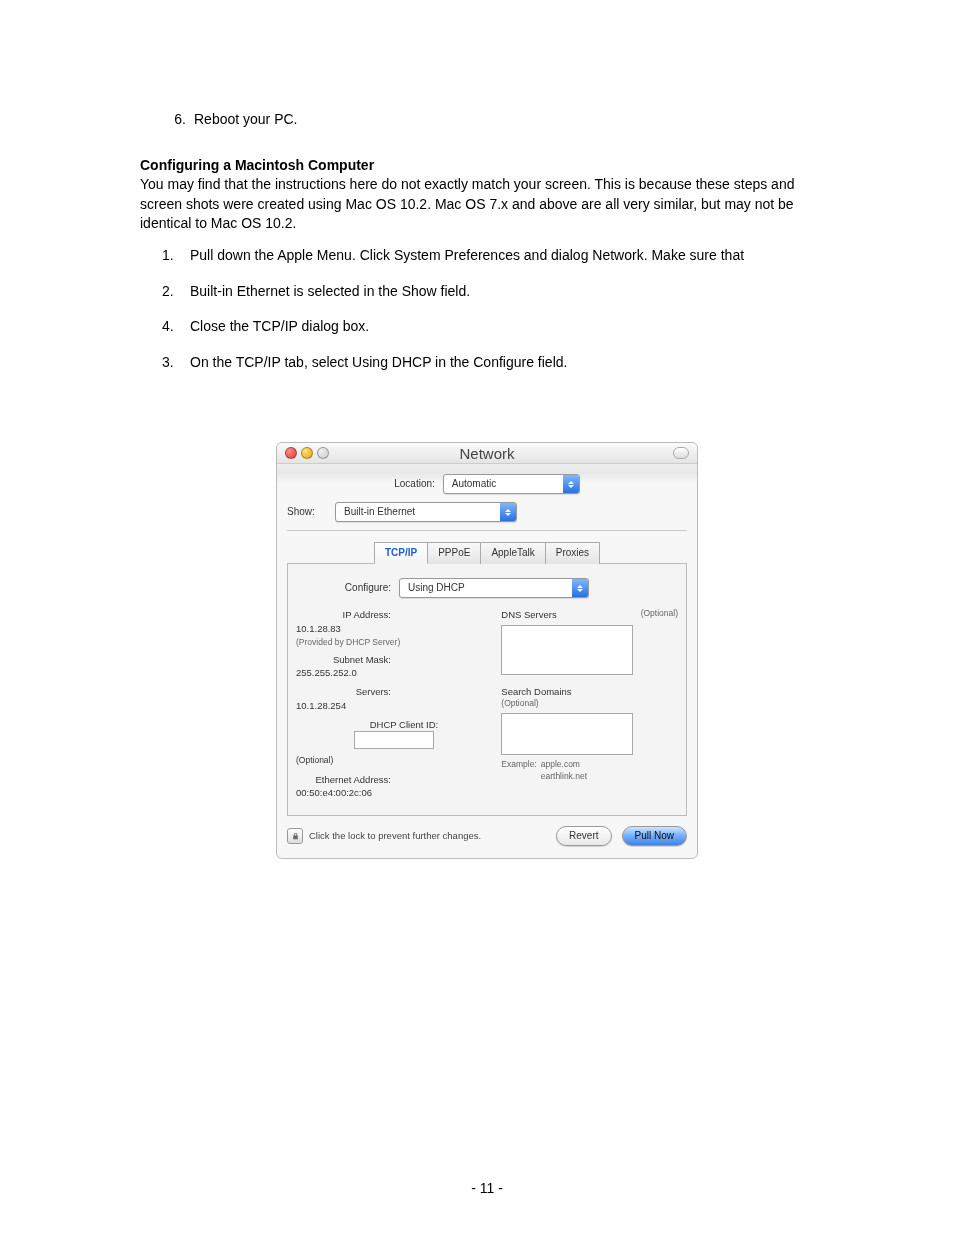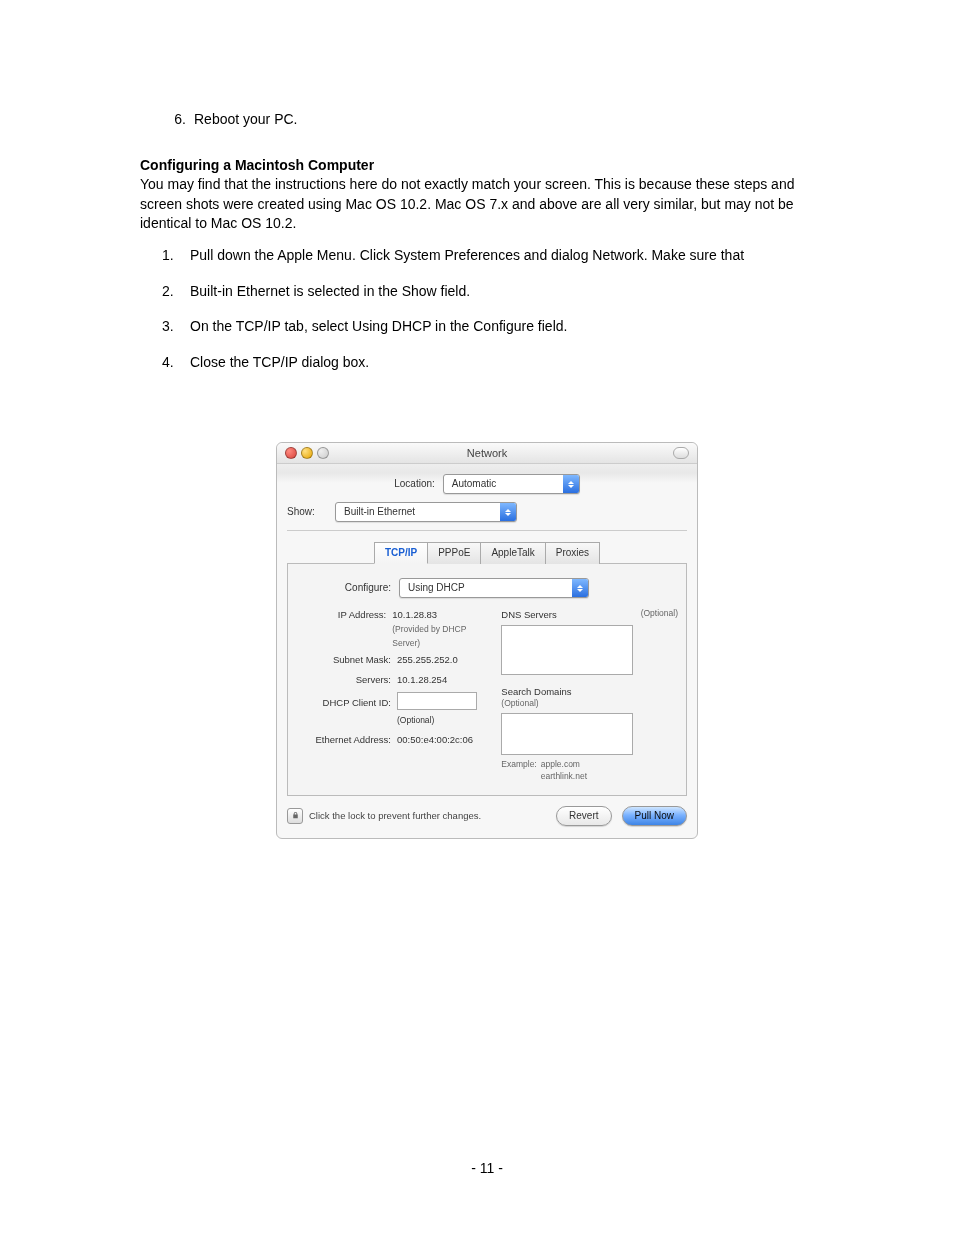--- a/index.html
+++ b/index.html
@@ -80,21 +80,21 @@
   }
   .tbtn {
     width:10px;height:10px;border-radius:50%;
     border:0.5px solid rgba(0,0,0,0.3);
   }
   .tbtn.red{background:radial-gradient(circle at 30% 30%,#ff8a80,#d9433b);}
   .tbtn.yel{background:radial-gradient(circle at 30% 30%,#ffe082,#e6a400);}
   .tbtn.grn{background:radial-gradient(circle at 30% 30%,#eee,#ccc);}
   .wtitle {
     position:absolute;left:0;right:0;text-align:center;
-    font-size:11px;color:#444;
+    font-size:15px;color:#444;
   }
   .pill {
     position:absolute;right:8px;top:4px;width:14px;height:10px;
     border:1px solid #aaa;border-radius:6px;
     background:linear-gradient(#fff,#ddd);
   }
   .content {
     padding: 10px 10px 12px 10px;
   }
   .row {display:flex;align-items:center;margin-bottom:8px;}
@@ -134,21 +134,21 @@
   }
   .tab + .tab{border-left:none;}
   .tcpip-body {
     background: #f4f4f4;
     border:1px solid #bbb;border-top:none;
     padding:14px 8px 12px 8px;
   }
   .cols{display:flex;gap:10px;margin-top:6px;}
   .cleft{flex:1.05;}
   .cright{flex:0.95;}
-  .kv{display:flex;align-items:flex-start;margin-bottom:4px;font-size:9.5px;}
+  .kv{display:flex;align-items:flex-start;margin-bottom:4px;font-size:9.5px;flex-direction:column;}
   .kv .k{width:95px;text-align:right;padding-right:6px;color:#333;}
   .kv .v{color:#333;}
   .subnote{font-size:8.5px;color:#666;}
   .tbox{border:1px solid #aaa;background:#fff;height:48px;width:130px;}
   .sbox{border:1px solid #aaa;background:#fff;height:16px;width:78px;display:inline-block;}
   .labrow{display:flex;justify-content:space-between;font-size:9.5px;margin-bottom:3px;}
   .opt{color:#666;font-size:8.5px;}
   .bottombar{
     display:flex;align-items:center;justify-content:space-between;
     padding-top:10px;
@@ -175,22 +175,22 @@
   <div class="num-indent">
     <span class="num">6.</span><span>Reboot your PC.</span>
   </div>
 
   <div class="heading-sub">Configuring a Macintosh Computer</div>
   <div class="paratext">You may find that the instructions here do not exactly match your screen. This is because these steps and screen shots were created using Mac OS 10.2. Mac OS 7.x and above are all very similar, but may not be identical to Mac OS 10.2.</div>
 
   <ol class="steps">
     <li data-num="1">Pull down the Apple Menu. Click System Preferences and dialog Network. Make sure that</li>
     <li data-num="2">Built-in Ethernet is selected in the Show field.</li>
+    <li data-num="4">Close the TCP/IP dialog box.</li>
     <li data-num="3">On the TCP/IP tab, select Using DHCP in the Configure field.</li>
-    <li data-num="4">Close the TCP/IP dialog box.</li>
   </ol>
 
   <div class="macwin">
     <div class="titlebar">
       <div class="traffic">
         <div class="tbtn red"></div>
         <div class="tbtn yel"></div>
         <div class="tbtn grn"></div>
       </div>
       <div class="wtitle">Network</div>

